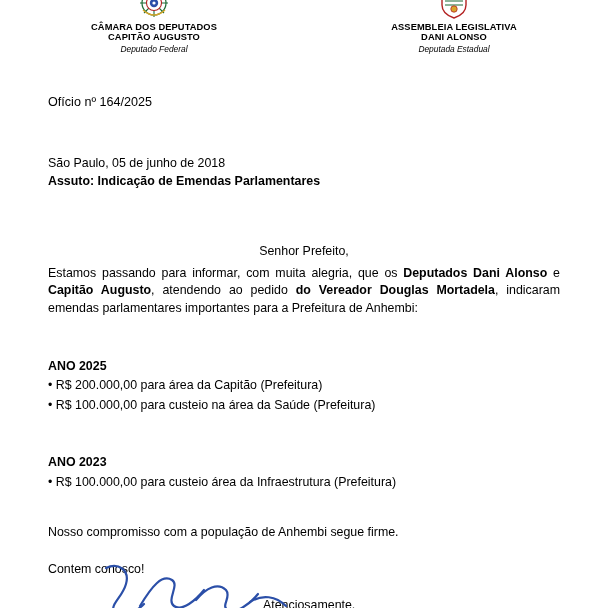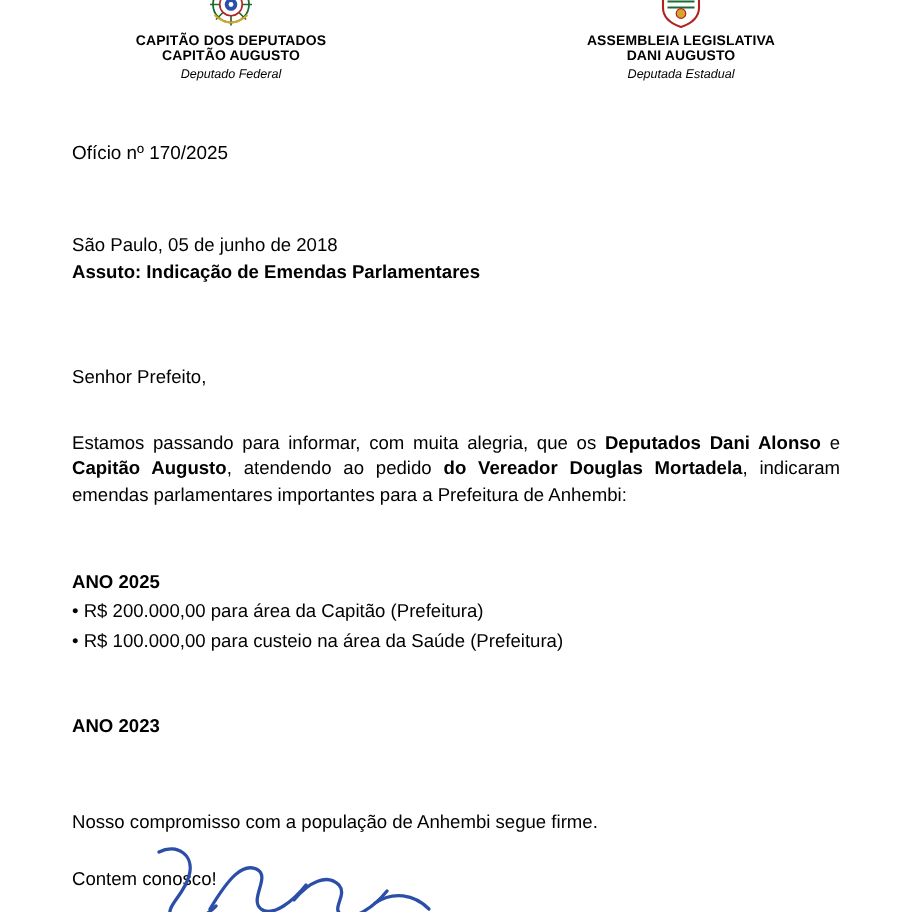--- a/index.html
+++ b/index.html
@@ -87,39 +87,40 @@
   .addr-block {
     margin-top: 43px;
   }
   .addr-line {
     margin-bottom: 1px;
   }
   .b { font-weight: bold; }
 
   .greeting {
     margin-top: 52px;
+    text-align: center;
   }
 
   .para {
-    margin-top: 26px;
+    margin-top: 4px;
     text-align: justify;
   }
 
   .year-head {
     margin-top: 40px;
     font-weight: bold;
   }
   .item {
     margin-top: 2px;
   }
   .item:first-of-type {
     margin-top: 4px;
   }
 
-  .closing1 { margin-top: 46px; }
+  .closing1 { margin-top: 32px; }
   .closing2 { margin-top: 20px; }
   .signoff {
     margin-top: 18px;
     padding-left: 215px;
   }
 
   
   .signature {
     position: absolute;
     left: 100px;
@@ -141,63 +142,64 @@
           <circle cx="17" cy="17" r="12" fill="#ffffff" stroke="#1c6b34" stroke-width="1.2"></circle>
           <g stroke="#1c6b34" stroke-width="1.1" fill="none">
             <path d="M17 3 L17 31 M3 17 L31 17 M7 7 L27 27 M27 7 L7 27"></path>
           </g>
           <circle cx="17" cy="17" r="7.5" fill="#ffffff" stroke="#b32222" stroke-width="1.1"></circle>
           <circle cx="17" cy="17" r="4.2" fill="#2b4fa8"></circle>
           <circle cx="17" cy="17" r="1.6" fill="#ffffff"></circle>
           <path d="M6 24 Q17 34 28 24" stroke="#d8a62a" stroke-width="1.4" fill="none"></path>
         </svg>
       </div>
-      <div class="lh-line1">CAPITÃO DOS DEPUTADOS</div>
+      <div class="lh-line1">CÂMARA DOS DEPUTADOS</div>
       <div class="lh-line2">CAPITÃO AUGUSTO</div>
       <div class="lh-sub">Deputado Federal</div>
     </div>
 
     <div class="lh-block">
       <div class="lh-crest">
         <svg class="crest-shape" viewBox="0 0 34 34" xmlns="http://www.w3.org/2000/svg">
           <path d="M5 6 H29 V19 Q29 28 17 32 Q5 28 5 19 Z" fill="#ffffff" stroke="#b32222" stroke-width="1.4"></path>
           <path d="M5 6 H29 V12 H5 Z" fill="#b32222"></path>
           <path d="M8 15 H26 M8 19 H26" stroke="#1c6b34" stroke-width="1.2"></path>
           <circle cx="17" cy="23" r="3.2" fill="#d8a62a" stroke="#b32222" stroke-width="0.8"></circle>
         </svg>
       </div>
       <div class="lh-line1">ASSEMBLEIA LEGISLATIVA</div>
-      <div class="lh-line2">DANI AUGUSTO</div>
+      <div class="lh-line2">DANI ALONSO</div>
       <div class="lh-sub">Deputada Estadual</div>
     </div>
 
   </div>
 
   <div class="doc-body">
 
-    <div class="oficio">Ofício nº 170/2025</div>
+    <div class="oficio">Ofício nº 164/2025</div>
 
     <div class="addr-block">
       <div class="addr-line">São Paulo, 05 de junho de 2018</div>
       <div class="addr-line b">
         <span>Assuto:</span><span> </span><span>Indicação de Emendas Parlamentares</span>
       </div>
     </div>
 
     <div class="greeting">Senhor Prefeito,</div>
 
     <div class="para">
       <span>Estamos passando para informar, com muita alegria, que os </span><span class="b">Deputados Dani Alonso</span><span> e </span><span class="b">Capitão Augusto</span><span>, atendendo ao pedido </span><span class="b">do Vereador Douglas Mortadela</span><span>, indicaram emendas parlamentares importantes para a Prefeitura de Anhembi:</span>
     </div>
 
     <div class="year-head">ANO 2025</div>
     <div class="item">• R$ 200.000,00 para área da Capitão (Prefeitura)</div>
     <div class="item">• R$ 100.000,00 para custeio na área da Saúde (Prefeitura)</div>
 
     <div class="year-head">ANO 2023</div>
+    <div class="item">• R$ 100.000,00 para custeio área da Infraestrutura (Prefeitura)</div>
 
     <div class="closing1">Nosso compromisso com a população de Anhembi segue firme.</div>
     <div class="closing2">Contem conosco!</div>
     <div class="signoff">Atenciosamente,</div>
 
   </div>
 
   <div class="signature">
     <svg viewBox="0 0 210 60" xmlns="http://www.w3.org/2000/svg">
       <g fill="none" stroke="#2b4fa8" stroke-width="2.2" stroke-linecap="round">

